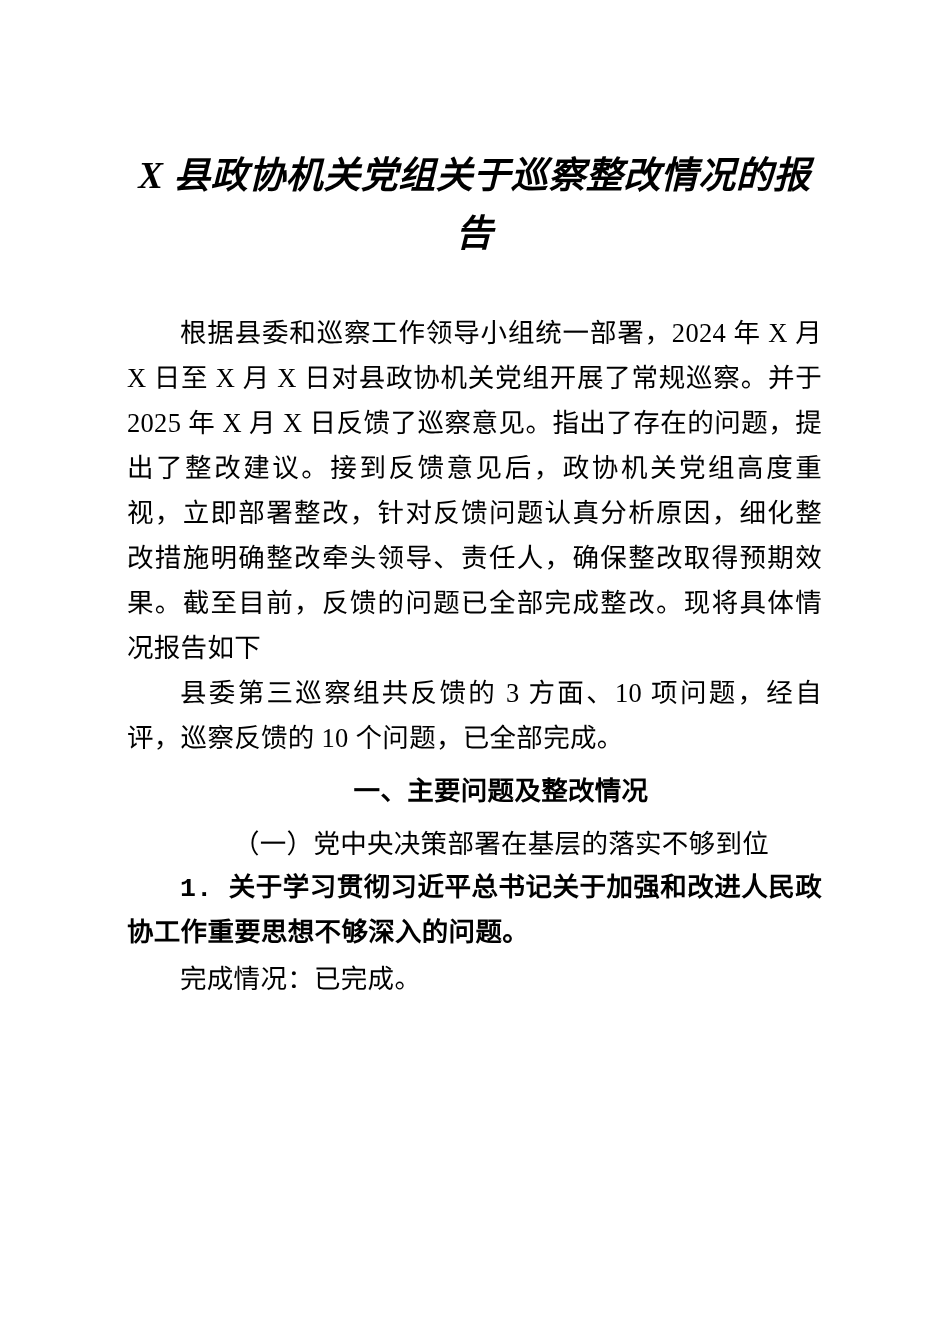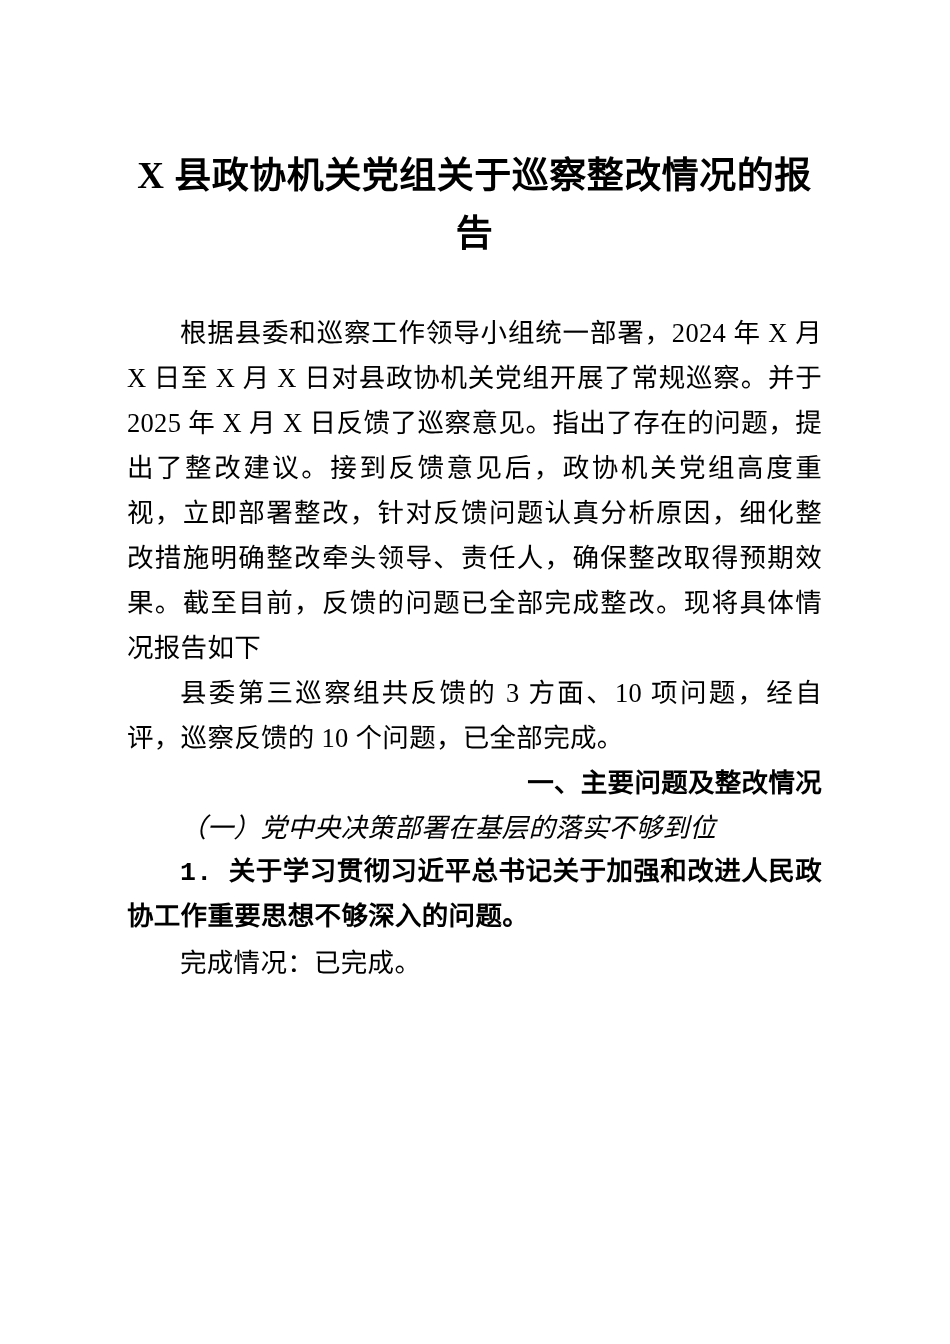--- a/index.html
+++ b/index.html
@@ -31,20 +31,21 @@
     font-family: "Liberation Serif", "DejaVu Serif", serif;
     font-weight: bold;
     font-size: 37px;
     line-height: 58px;
     text-align: center;
     color: #000000;
     margin: 0;
     padding-top: 147px;
     letter-spacing: 0.5px;
     word-break: break-all;
+    font-style: italic;
   }
 
   
   .para {
     font-family: "Liberation Serif", "DejaVu Serif", serif;
     font-size: 26.5px;
     line-height: 45px;
     color: #000000;
     margin: 0;
     text-align: justify;
@@ -58,40 +59,39 @@
     margin-top: 48px;
   }
 
   
   .h-level1 {
     font-family: "Liberation Sans", "DejaVu Sans", sans-serif;
     font-weight: bold;
     font-size: 26.5px;
     line-height: 45px;
     color: #000000;
-    margin: 0;
+    margin: 8px;
     text-indent: 53px;
-    text-align: right;
+    text-align: center;
     letter-spacing: 0.3px;
     word-break: break-all;
   }
 
   
   .h-level2 {
     font-family: "Liberation Serif", "DejaVu Serif", serif;
     font-weight: normal;
     font-size: 26.5px;
     line-height: 45px;
     color: #000000;
     margin: 0;
     text-indent: 53px;
-    text-align: left;
+    text-align: center;
     letter-spacing: 0.3px;
     word-break: break-all;
-    font-style: italic;
   }
 
   
   .h-level3 {
     font-family: Liberation Mono, monospace;
     font-weight: bold;
     font-size: 26.5px;
     line-height: 45px;
     color: #000000;
     margin: 0;

